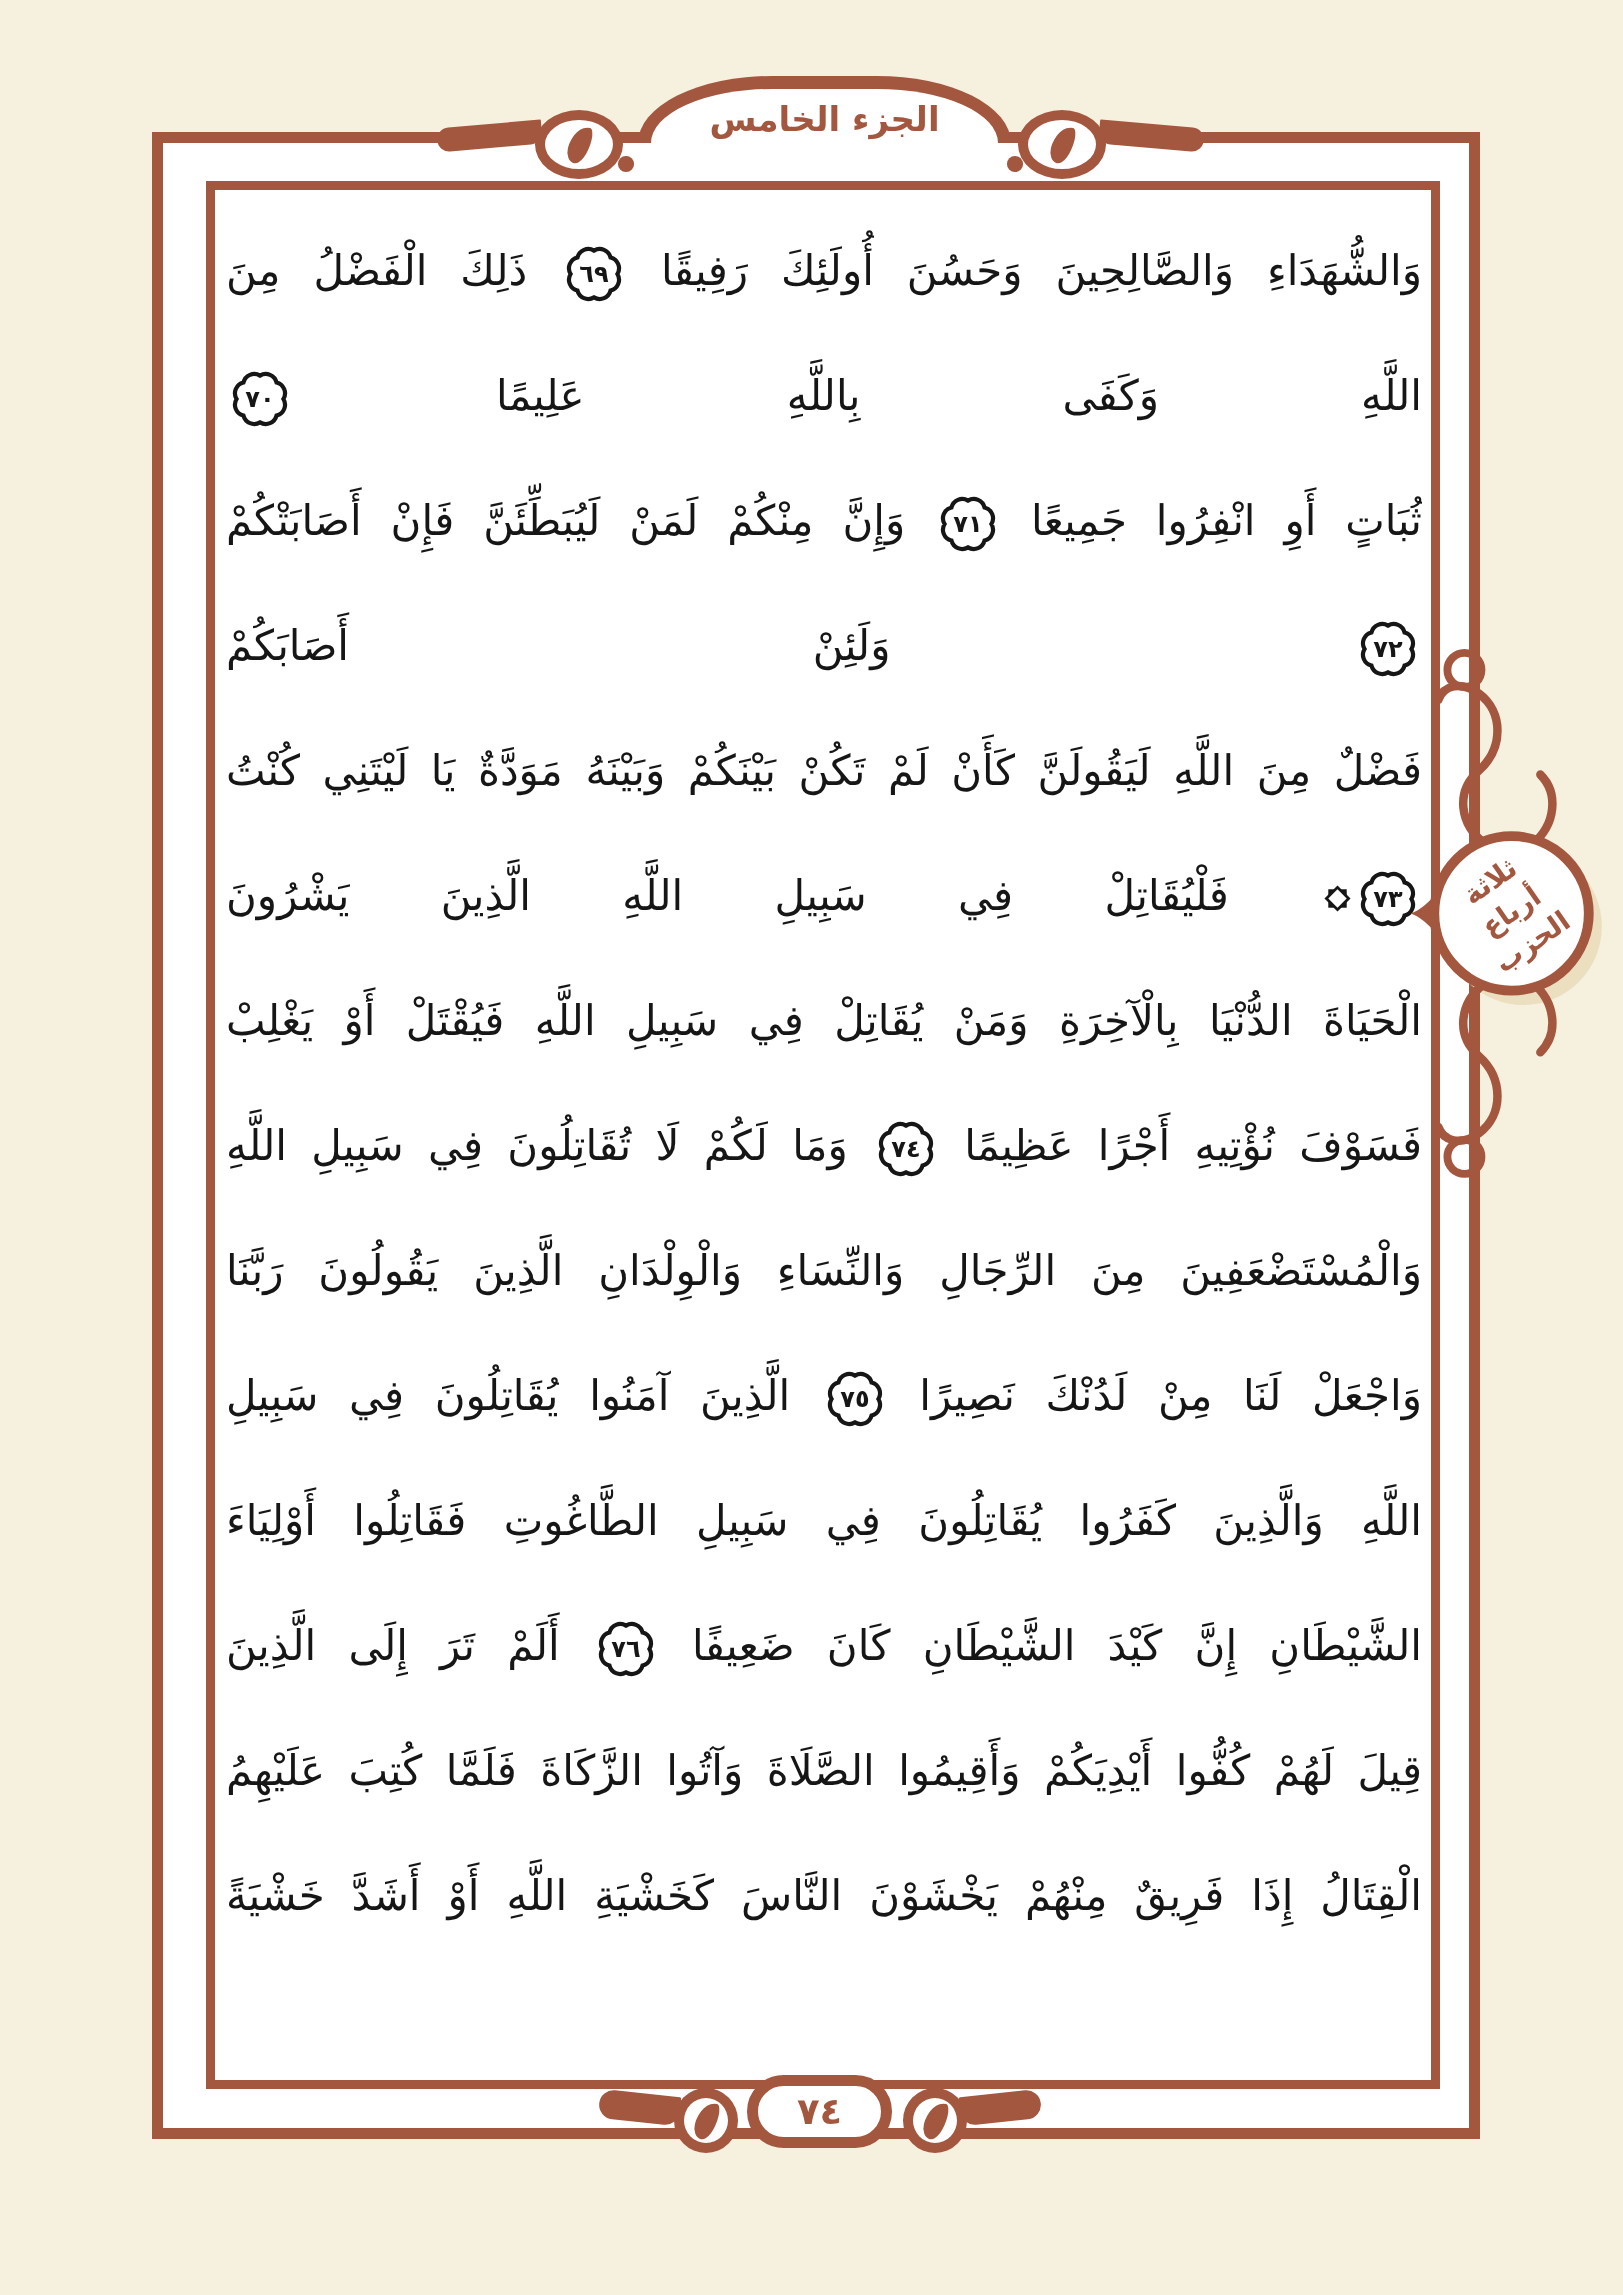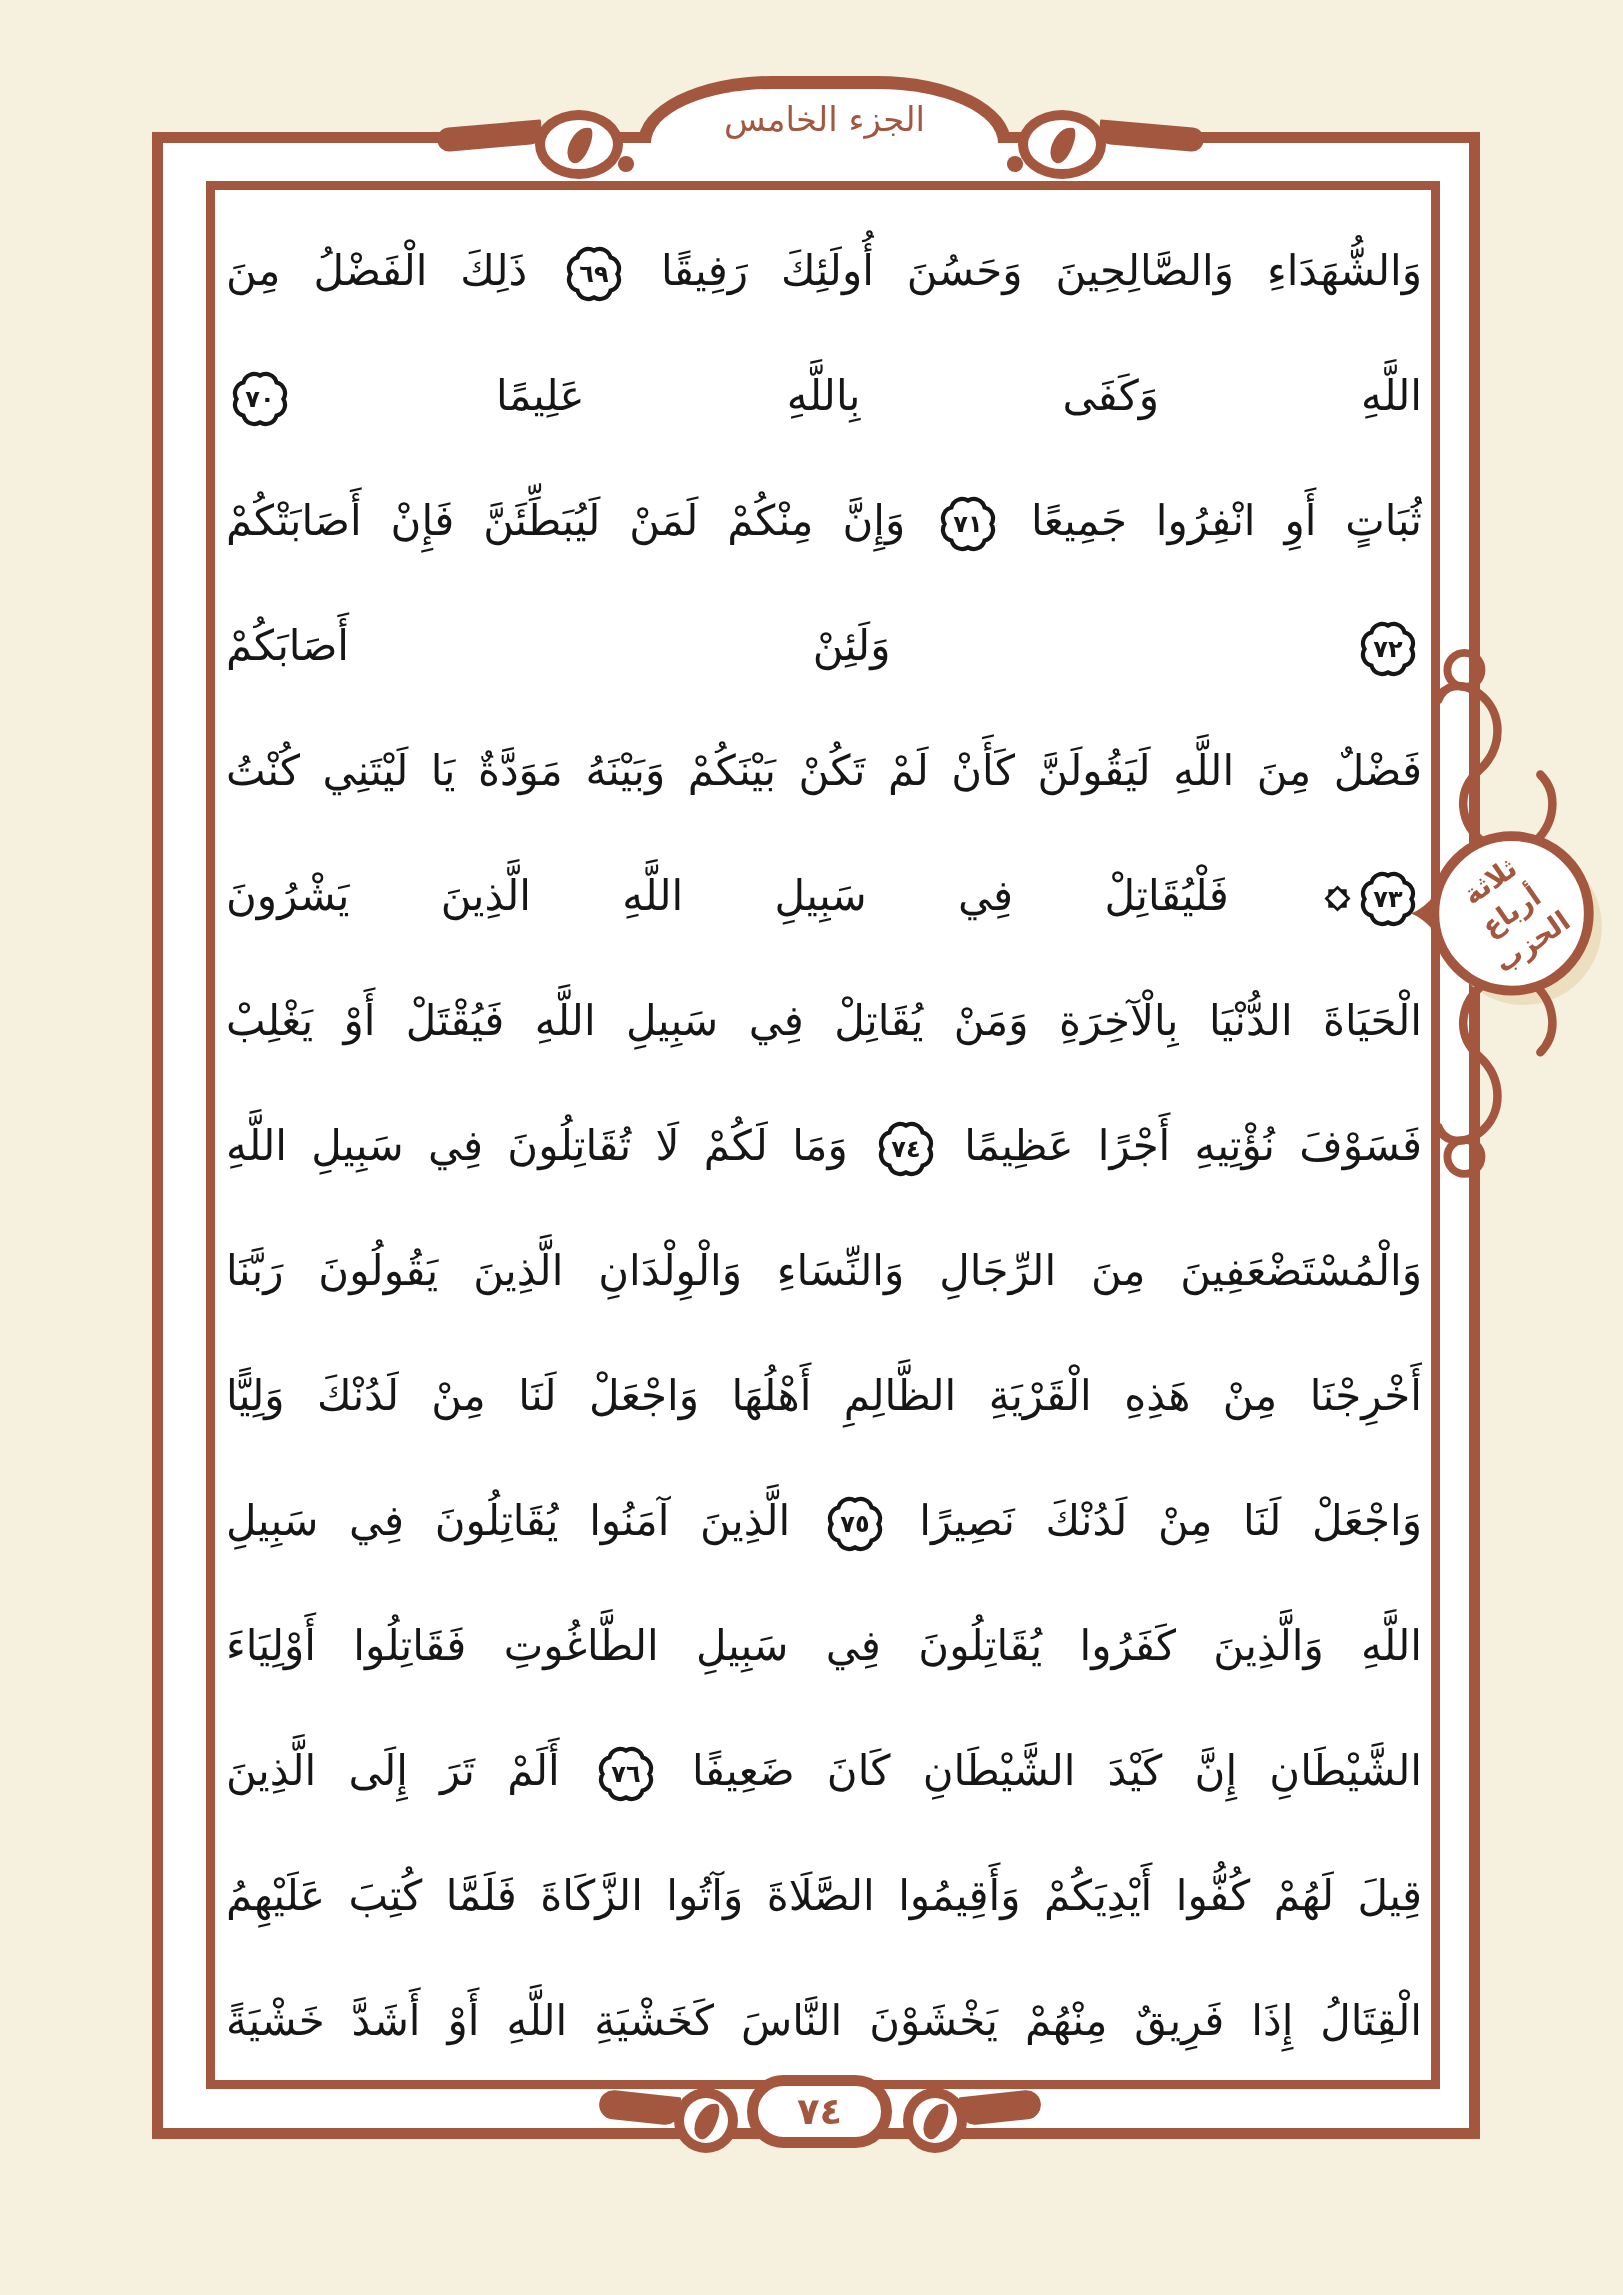--- a/index.html
+++ b/index.html
@@ -55,21 +55,21 @@
   .arch{
     position:absolute;left:638px;top:76px;width:373px;height:67px;
     background:var(--paper);
     border:13px solid var(--brown);border-bottom:none;
     border-radius:196px 196px 0 0 / 98px 98px 0 0;
     z-index:4;
     display:flex;align-items:flex-end;justify-content:center;
   }
   .arch-label{
     color:var(--brown);
-    font-size:34px;font-weight:normal;
+    font-size:34px;font-weight:bold;
     line-height:48px;
     direction:rtl;text-align:center;width:100%;
   }
   .orn-oval{
     position:absolute;width:88px;height:69px;
     background:var(--paper);
     border:10.5px solid var(--brown);border-radius:50%;
     z-index:3;
     display:flex;align-items:center;justify-content:center;
   }
@@ -153,21 +153,20 @@
         </svg><svg class="hizb-star-svg" width="29" height="29" viewBox="0 0 48 48">
           <rect class="star-rect" x="11" y="11" width="26" height="26"></rect>
           <rect class="star-rect" x="11" y="11" width="26" height="26" transform="rotate(45 24 24)"></rect>
         </svg><span class="at"> فَلْيُقَاتِلْ فِي سَبِيلِ اللَّهِ الَّذِينَ يَشْرُونَ</span></div>
       <div class="line"><span class="at">الْحَيَاةَ الدُّنْيَا بِالْآخِرَةِ وَمَنْ يُقَاتِلْ فِي سَبِيلِ اللَّهِ فَيُقْتَلْ أَوْ يَغْلِبْ</span></div>
       <div class="line"><span class="at">فَسَوْفَ نُؤْتِيهِ أَجْرًا عَظِيمًا </span><svg class="ayah-rosette" width="60" height="60" viewBox="0 0 100 100" style="font-size:64px">
           <path class="rosette-path" d="M 50.0 11.0 A 18.5 18.5 0 0 1 77.6 22.4 A 18.5 18.5 0 0 1 89.0 50.0 A 18.5 18.5 0 0 1 77.6 77.6 A 18.5 18.5 0 0 1 50.0 89.0 A 18.5 18.5 0 0 1 22.4 77.6 A 18.5 18.5 0 0 1 11.0 50.0 A 18.5 18.5 0 0 1 22.4 22.4 A 18.5 18.5 0 0 1 50.0 11.0 Z"></path>
           <text class="rosette-num" x="50" y="64" text-anchor="middle">٧٤</text>
         </svg><span class="at"> وَمَا لَكُمْ لَا تُقَاتِلُونَ فِي سَبِيلِ اللَّهِ</span></div>
       <div class="line"><span class="at">وَالْمُسْتَضْعَفِينَ مِنَ الرِّجَالِ وَالنِّسَاءِ وَالْوِلْدَانِ الَّذِينَ يَقُولُونَ رَبَّنَا</span></div>
-      <div class="line"><span class="at">أَخْرِجْنَا مِنْ هَذِهِ الْقَرْيَةِ الظَّالِمِ أَهْلُهَا وَاجْعَلْ لَنَا مِنْ لَدُنْكَ وَلِيًّا</span></div>
       <div class="line"><span class="at">وَاجْعَلْ لَنَا مِنْ لَدُنْكَ نَصِيرًا </span><svg class="ayah-rosette" width="60" height="60" viewBox="0 0 100 100" style="font-size:64px">
           <path class="rosette-path" d="M 50.0 11.0 A 18.5 18.5 0 0 1 77.6 22.4 A 18.5 18.5 0 0 1 89.0 50.0 A 18.5 18.5 0 0 1 77.6 77.6 A 18.5 18.5 0 0 1 50.0 89.0 A 18.5 18.5 0 0 1 22.4 77.6 A 18.5 18.5 0 0 1 11.0 50.0 A 18.5 18.5 0 0 1 22.4 22.4 A 18.5 18.5 0 0 1 50.0 11.0 Z"></path>
           <text class="rosette-num" x="50" y="64" text-anchor="middle">٧٥</text>
         </svg><span class="at"> الَّذِينَ آمَنُوا يُقَاتِلُونَ فِي سَبِيلِ</span></div>
       <div class="line"><span class="at">اللَّهِ وَالَّذِينَ كَفَرُوا يُقَاتِلُونَ فِي سَبِيلِ الطَّاغُوتِ فَقَاتِلُوا أَوْلِيَاءَ</span></div>
       <div class="line"><span class="at">الشَّيْطَانِ إِنَّ كَيْدَ الشَّيْطَانِ كَانَ ضَعِيفًا </span><svg class="ayah-rosette" width="60" height="60" viewBox="0 0 100 100" style="font-size:64px">
           <path class="rosette-path" d="M 50.0 11.0 A 18.5 18.5 0 0 1 77.6 22.4 A 18.5 18.5 0 0 1 89.0 50.0 A 18.5 18.5 0 0 1 77.6 77.6 A 18.5 18.5 0 0 1 50.0 89.0 A 18.5 18.5 0 0 1 22.4 77.6 A 18.5 18.5 0 0 1 11.0 50.0 A 18.5 18.5 0 0 1 22.4 22.4 A 18.5 18.5 0 0 1 50.0 11.0 Z"></path>
           <text class="rosette-num" x="50" y="64" text-anchor="middle">٧٦</text>
         </svg><span class="at"> أَلَمْ تَرَ إِلَى الَّذِينَ</span></div>
       <div class="line"><span class="at">قِيلَ لَهُمْ كُفُّوا أَيْدِيَكُمْ وَأَقِيمُوا الصَّلَاةَ وَآتُوا الزَّكَاةَ فَلَمَّا كُتِبَ عَلَيْهِمُ</span></div>

